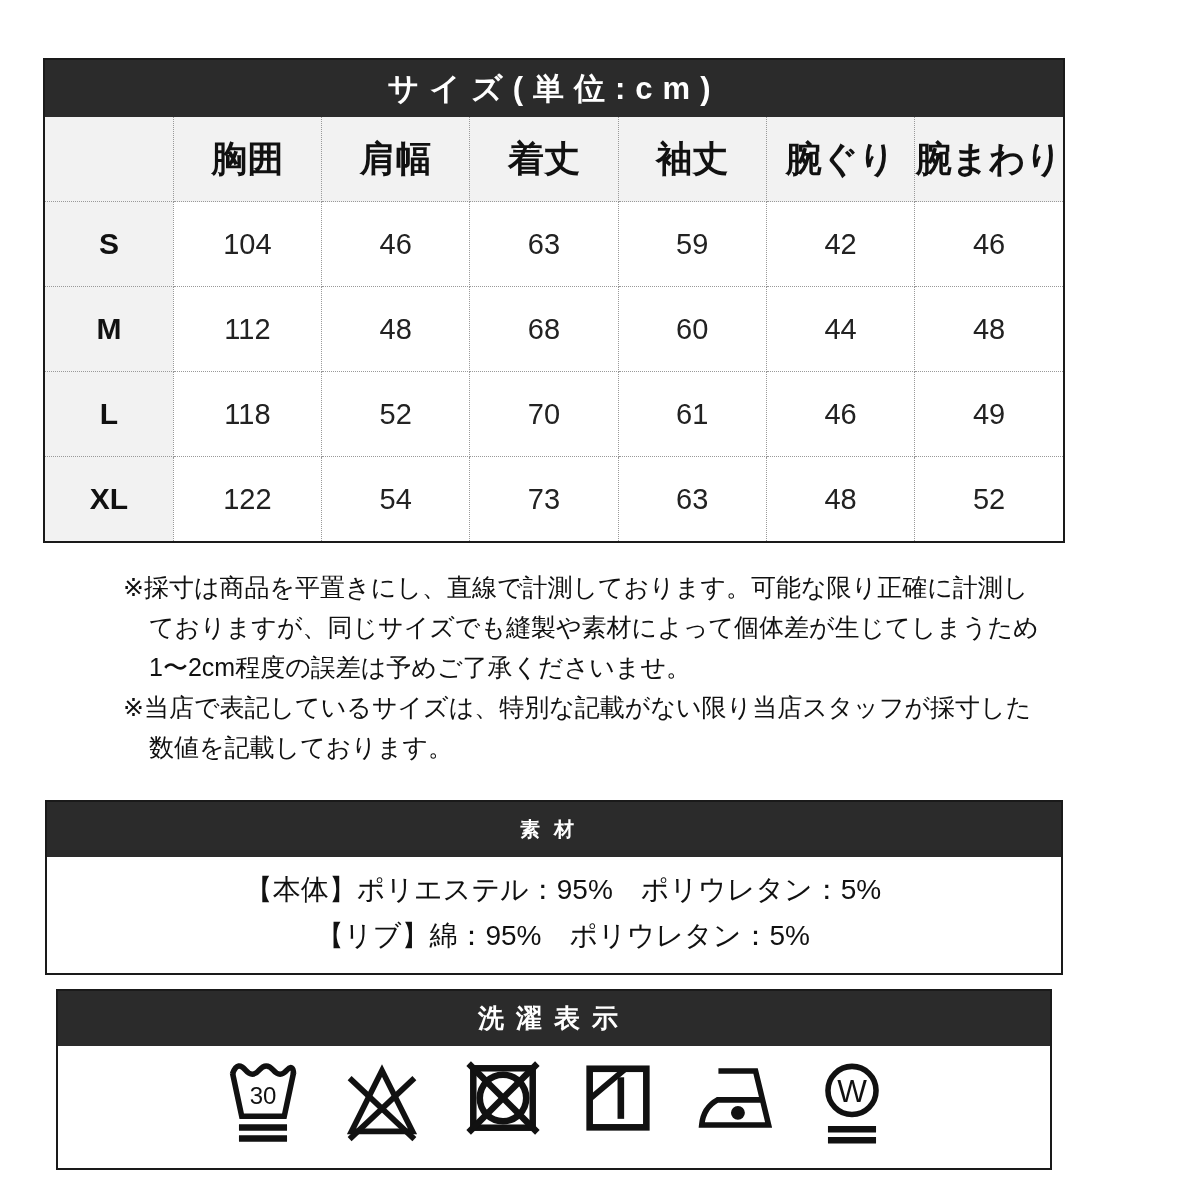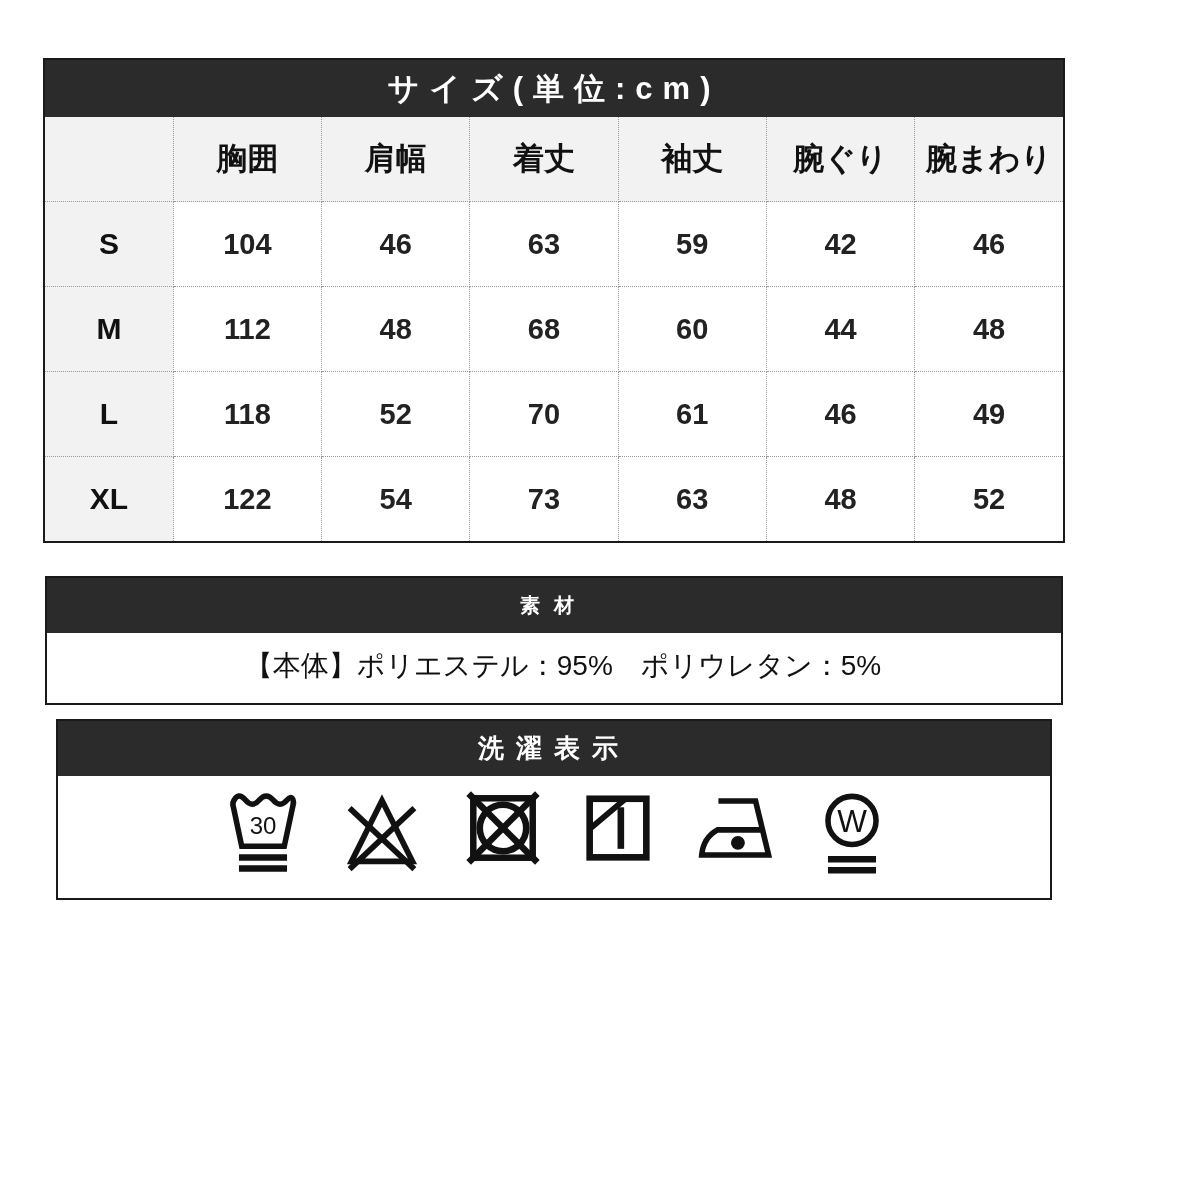--- a/index.html
+++ b/index.html
@@ -16,25 +16,25 @@
   .block-bar{
     background:#2b2b2b;color:#fff;font-weight:bold;text-align:center;
   }
   .size-bar{height:57px;line-height:57px;font-size:31px;letter-spacing:10px;}
   table.size-table{width:100%;border-collapse:collapse;table-layout:fixed;}
   .size-table th,.size-table td{
     border:1px dotted #999;text-align:center;vertical-align:middle;padding:0;
   }
   .size-table tr > *:first-child{border-left:0;}
   .size-table tr > *:last-child{border-right:0;}
-  .size-table thead th{border-top:0;height:84px;background:#f2f2f2;font-size:31px;font-weight:bold;color:#111;}
+  .size-table thead th{border-top:0;height:84px;background:#f2f2f2;font-size:36px;font-weight:bold;color:#111;}
   .size-table tbody tr:last-child th,
   .size-table tbody tr:last-child td{border-bottom:0;}
   .size-table tbody th{height:84px;background:#f2f2f2;font-size:30px;font-weight:bold;color:#111;}
-  .size-table tbody td{height:84px;background:#fff;font-size:29px;font-weight:bold;color:#222;}
+  .size-table tbody td{height:84px;background:#fff;font-size:29px;font-weight:normal;color:#222;}
 
   
   .notes{margin:24px 60px 0 123px;font-size:25px;line-height:40px;color:#111;}
   .note{white-space:pre-line;padding-left:26px;text-indent:-26px;}
 
   
   .mat-block{margin:33px 45px 0;border:2px solid #1a1a1a;}
   .mat-bar{height:55px;line-height:55px;font-size:20px;letter-spacing:14px;}
   .mat-body{padding:10px 0 14px;text-align:center;font-size:28px;line-height:46px;color:#111;margin-left:18px;}
 
@@ -111,25 +111,33 @@
           <td>54</td>
           <td>73</td>
           <td>63</td>
           <td>48</td>
           <td>52</td>
         </tr>
       </tbody>
     </table>
   </div>
 
+  <div class="notes">
+    <div class="note">※採寸は商品を平置きにし、直線で計測しております。可能な限り正確に計測し
+ておりますが、同じサイズでも縫製や素材によって個体差が生じてしまうため
+1〜2cm程度の誤差は予めご了承くださいませ。</div>
+    <div class="note">※当店で表記しているサイズは、特別な記載がない限り当店スタッフが採寸した
+数値を記載しております。</div>
+  </div>
 
   <div class="mat-block">
     <div class="block-bar mat-bar">素材</div>
     <div class="mat-body">
       <div>【本体】ポリエステル：95%　ポリウレタン：5%</div>
+      <div>【リブ】綿：95%　ポリウレタン：5%</div>
     </div>
   </div>
 
   <div class="care-block">
     <div class="block-bar care-bar">洗濯表示</div>
     <div class="care-body">
 
       <svg class="care-icon" width="74" height="98" viewBox="0 0 80 106" fill="none" stroke-width="6" stroke-linecap="butt">
         <path d="M7,16 C11,5 16,6 21,12 C26,18 31,18 36,12 C41,6 46,6 51,12 C56,18 61,18 66,12 C70,7 73,9 73,16"></path>
         <path d="M7,15 L17,62 L63,62 L73,15"></path>

